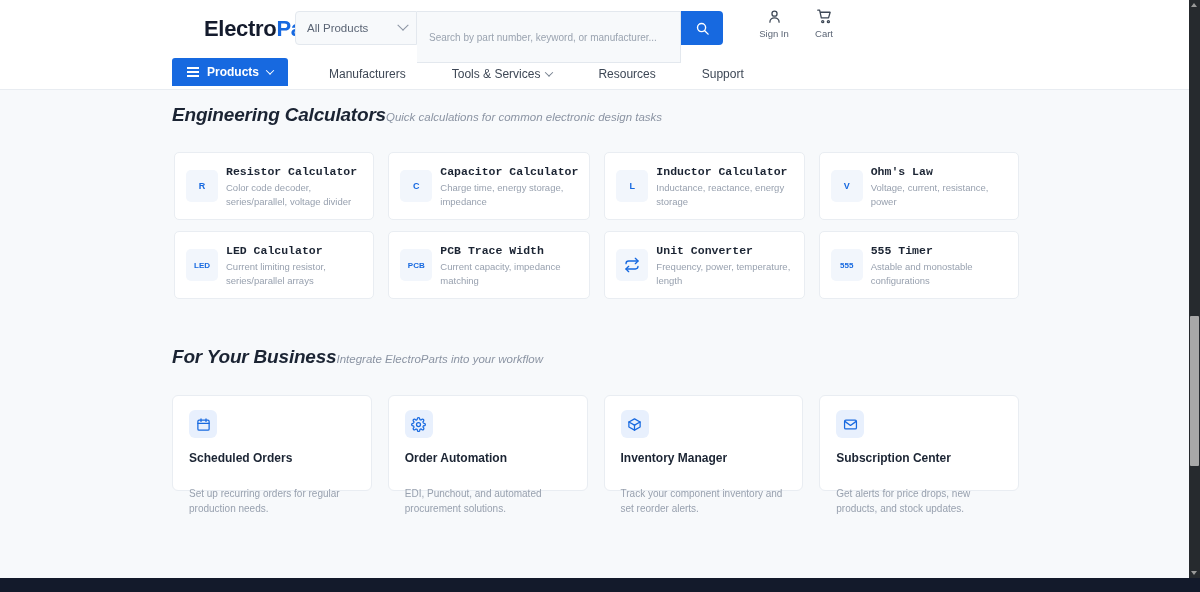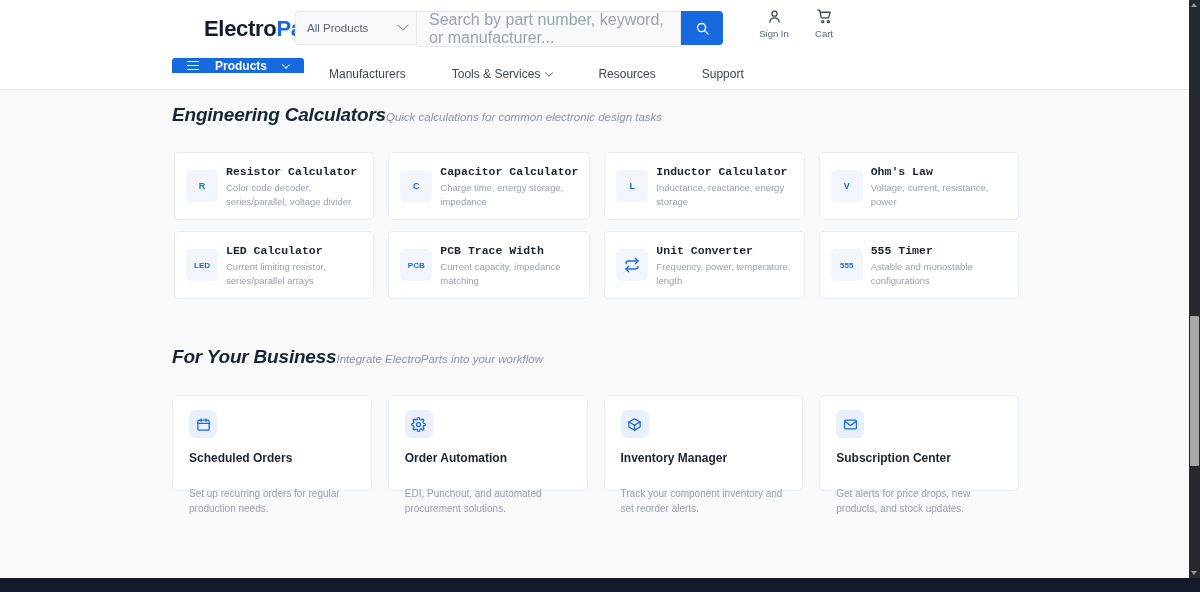--- a/index.html
+++ b/index.html
@@ -54,25 +54,25 @@
     justify-content: space-between;
     font-family: "Liberation Sans", sans-serif;
   }
   .cat-select .chev {
     width: 8px; height: 8px;
     border-right: 1.4px solid #8b94a3;
     border-bottom: 1.4px solid #8b94a3;
     transform: rotate(45deg) translate(-2px,-2px);
   }
   .search-input {
-    width: 264px; height: 36px;
+    width: 264px; height: 52px;
     background: #f7f9fb;
     border: 1px solid #e3e8ee;
     border-left: none;
-    font-size: 16px; color: #9aa3b0;
+    font-size: 10px; color: #9aa3b0;
     padding: 16px 12px;
     display: flex; align-items: center;
     font-family: "Liberation Sans", sans-serif;
   }
   .search-btn {
     width: 42px; height: 34px;
     background: #1769e0;
     border-radius: 0 4px 4px 0;
     display: flex; align-items: center; justify-content: center;
   }
@@ -88,24 +88,24 @@
   .acct-label { font-size: 9.5px; color: #5b6575; }
 
   
   .nav {
     position: absolute; top: 56px; left: 0;
     width: 100%; height: 34px;
     display: flex; align-items: flex-end;
   }
   .nav-products {
     position: absolute; left: 172px; top: 2px;
-    height: 15px; padding: 0 15px;
+    height: 28px; padding: 0 15px;
     background: #1769e0;
     border-radius: 3px 3px 0 0;
-    display: flex; align-items: center; gap: 16px;
+    display: flex; align-items: center; gap: 8px;
     color: #ffffff; font-size: 12px; font-weight: bold;
   }
   .burger { display: flex; flex-direction: column; gap: 2.5px; }
   .burger i { display: block; width: 12px; height: 1.6px; background: #fff; }
   .nav-chev {
     width: 6px; height: 6px;
     border-right: 1.4px solid #ffffff;
     border-bottom: 1.4px solid #ffffff;
     transform: rotate(45deg) translate(-1px,-1px);
   }

